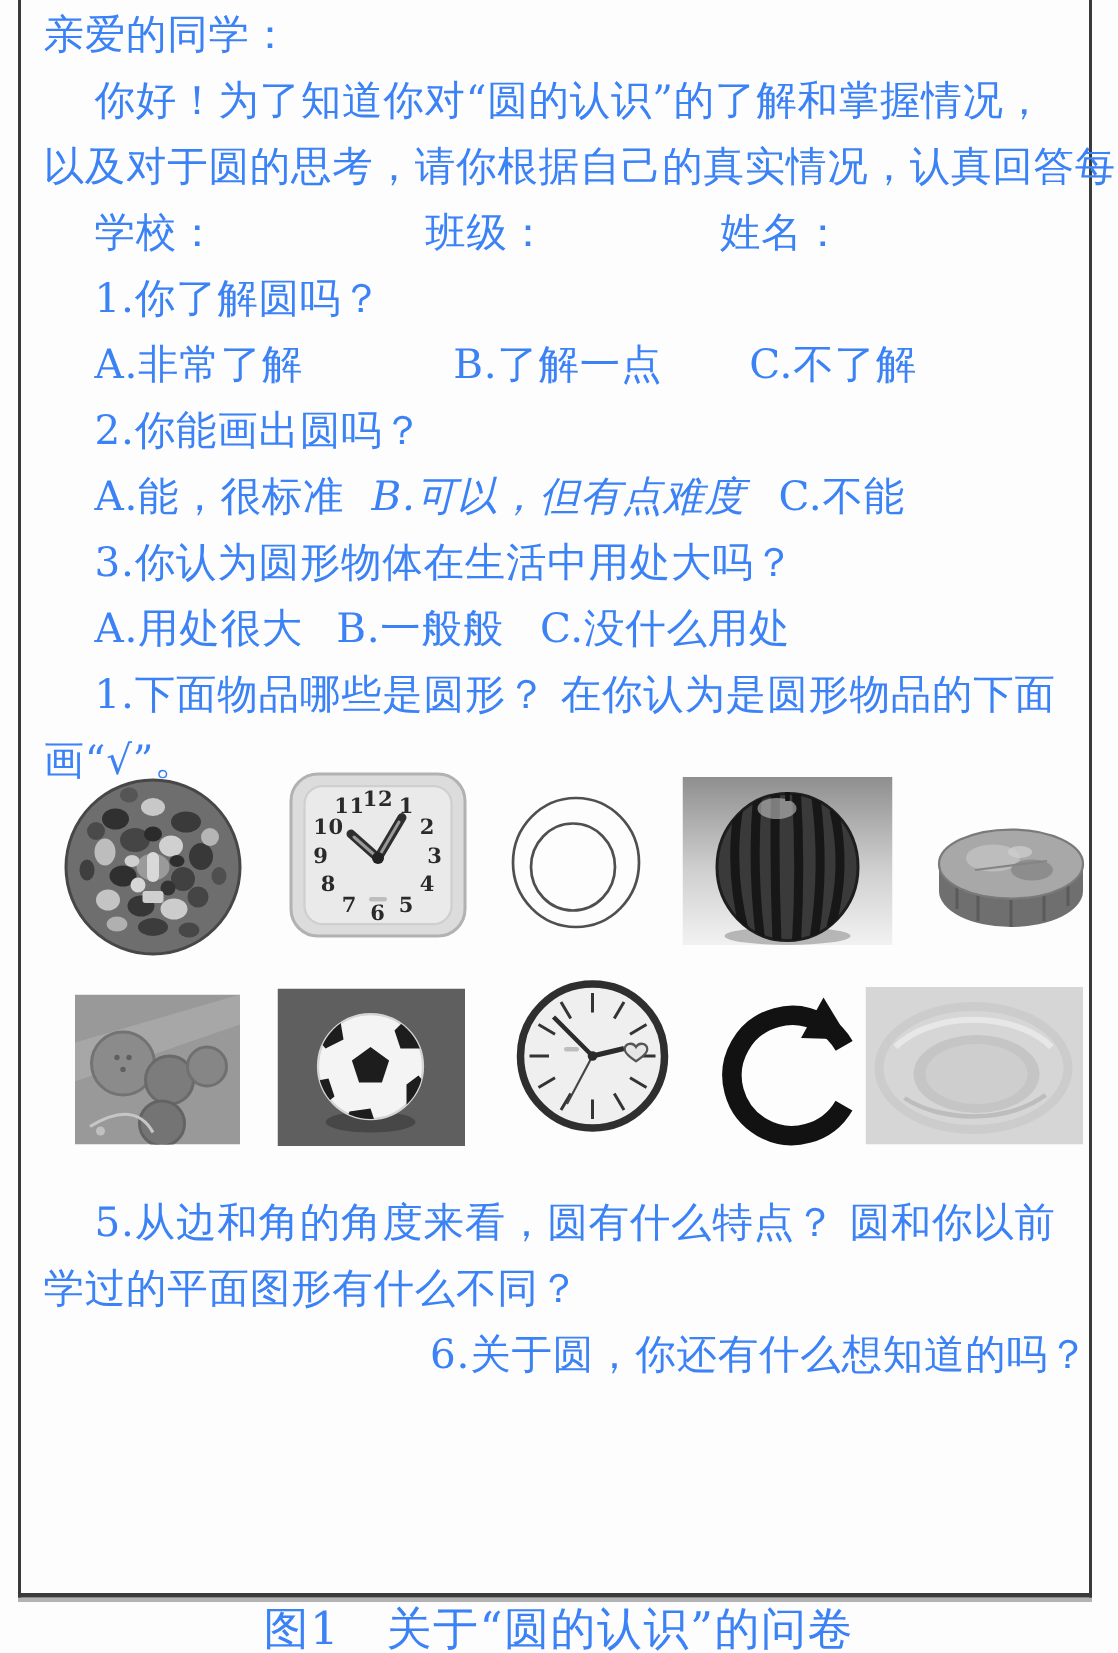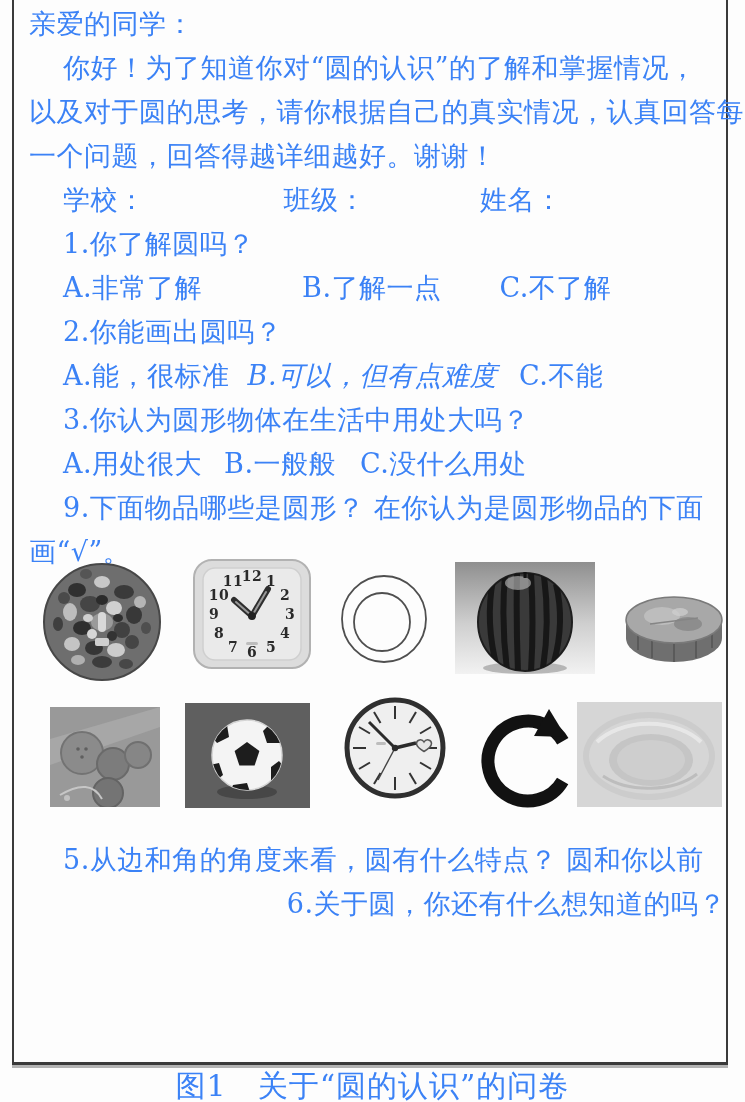--- a/index.html
+++ b/index.html
@@ -30,42 +30,41 @@
 </head>
 <body>
 <div id="canvas">
 
 <div class="sheet">
   <div class="content">
 
     <p>亲爱的同学：</p>
     <p class="ind">你好！为了知道你对“圆的认识”的了解和掌握情况，</p>
     <p>以及对于圆的思考，请你根据自己的真实情况，认真回答每</p>
-    <p>一个问题，回答得越详细越好。谢谢！</p>
 
     <p class="ind fields">
       <span>学校：</span><span class="f2">班级：</span><span class="f3">姓名：</span>
     </p>
 
     <p class="ind">1.你了解圆吗？</p>
     <p class="opts opts-q1">
       <span>A.非常了解</span><span class="o2">B.了解一点</span><span class="o3">C.不了解</span>
     </p>
 
     <p class="ind">2.你能画出圆吗？</p>
     <p class="opts opts-q2">
       <span>A.能，很标准</span><span class="o2">B.可以，但有点难度</span><span class="o3">C.不能</span>
     </p>
 
     <p class="ind">3.你认为圆形物体在生活中用处大吗？</p>
     <p class="opts opts-q3">
       <span>A.用处很大</span><span class="o2">B.一般般</span><span class="o3">C.没什么用处</span>
     </p>
 
-    <p class="ind">9.下面物品哪些是圆形？ 在你认为是圆形物品的下面</p>
+    <p class="ind">1.下面物品哪些是圆形？ 在你认为是圆形物品的下面</p>
     <p>画“√”。</p>
 
     <div class="img-area">
 
       <div class="fig" style="left:28px;top:-14px;">
         <svg width="120" height="124" viewBox="0 0 120 124">
           <defs>
                 <clipPath id="discClip">
                   <circle cx="60" cy="62" r="57"></circle>
                 </clipPath>
@@ -267,20 +266,21 @@
           <ellipse cx="74" cy="58" rx="42" ry="26" fill="#c5c5c5"></ellipse>
           <ellipse cx="74" cy="58" rx="34" ry="20" fill="#cecece"></ellipse>
           <path d="M20 40 A62 40 0 0 1 124 40" fill="none" stroke="#e9e9e9" stroke-width="4" opacity="0.9"></path>
           <path d="M26 74 A62 38 0 0 0 120 72" fill="none" stroke="#b6b6b6" stroke-width="3" opacity="0.8"></path>
         </svg>
       </div>
 
     </div>
 
     <p class="ind">5.从边和角的角度来看，圆有什么特点？ 圆和你以前</p>
+    <p>学过的平面图形有什么不同？</p>
 
     <p class="ind q6">6.关于圆，你还有什么想知道的吗？</p>
 
   </div>
 </div>
 
 <div class="caption">图1　关于“圆的认识”的问卷</div>
 
 </div>
 

